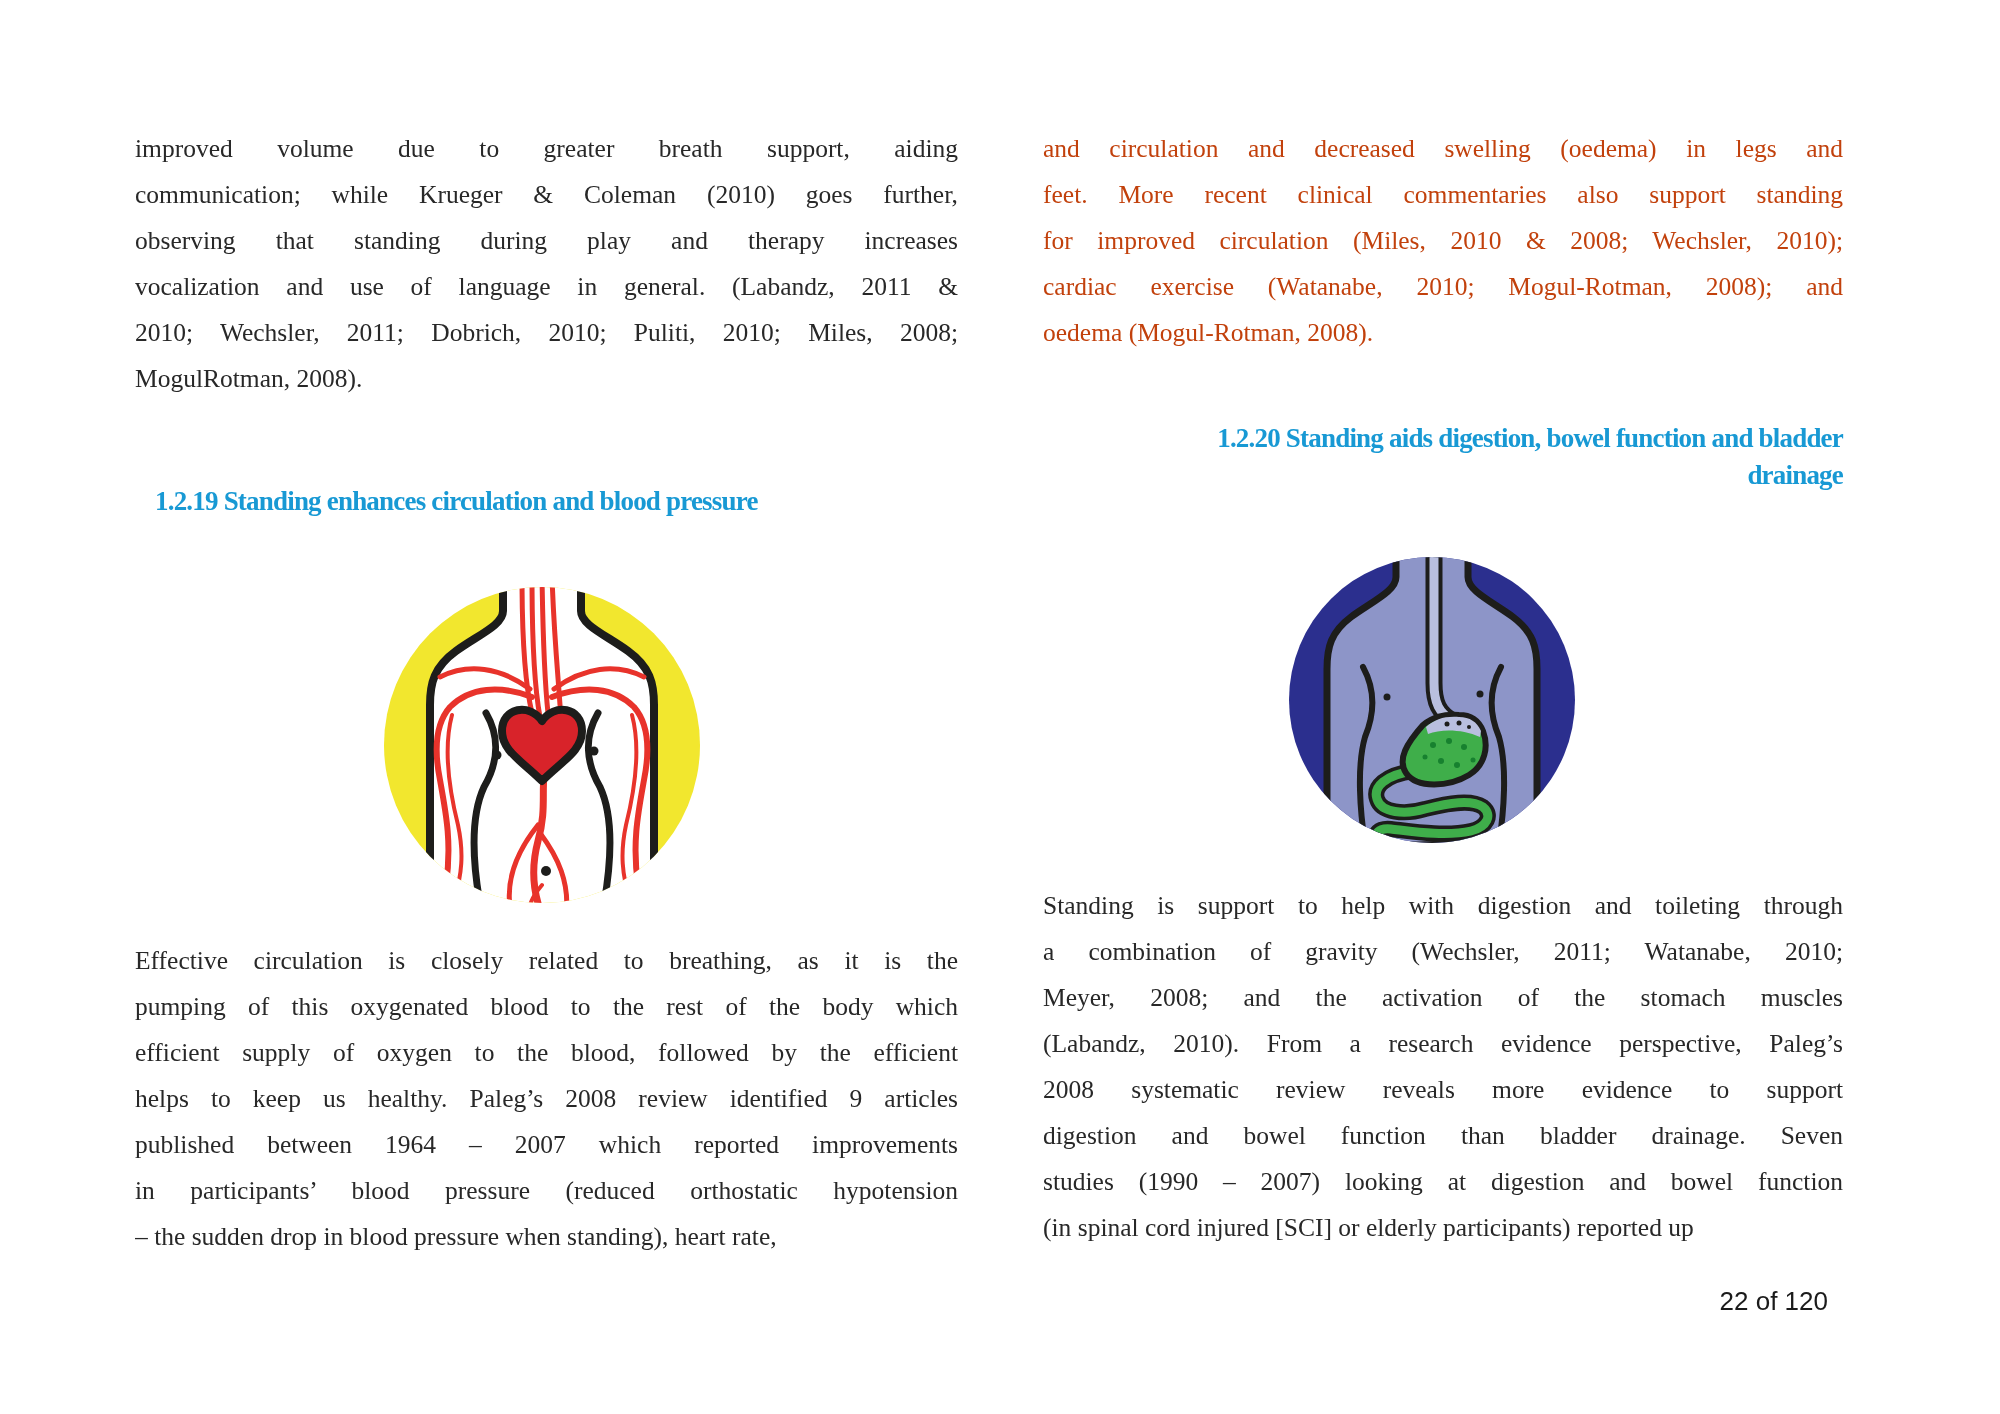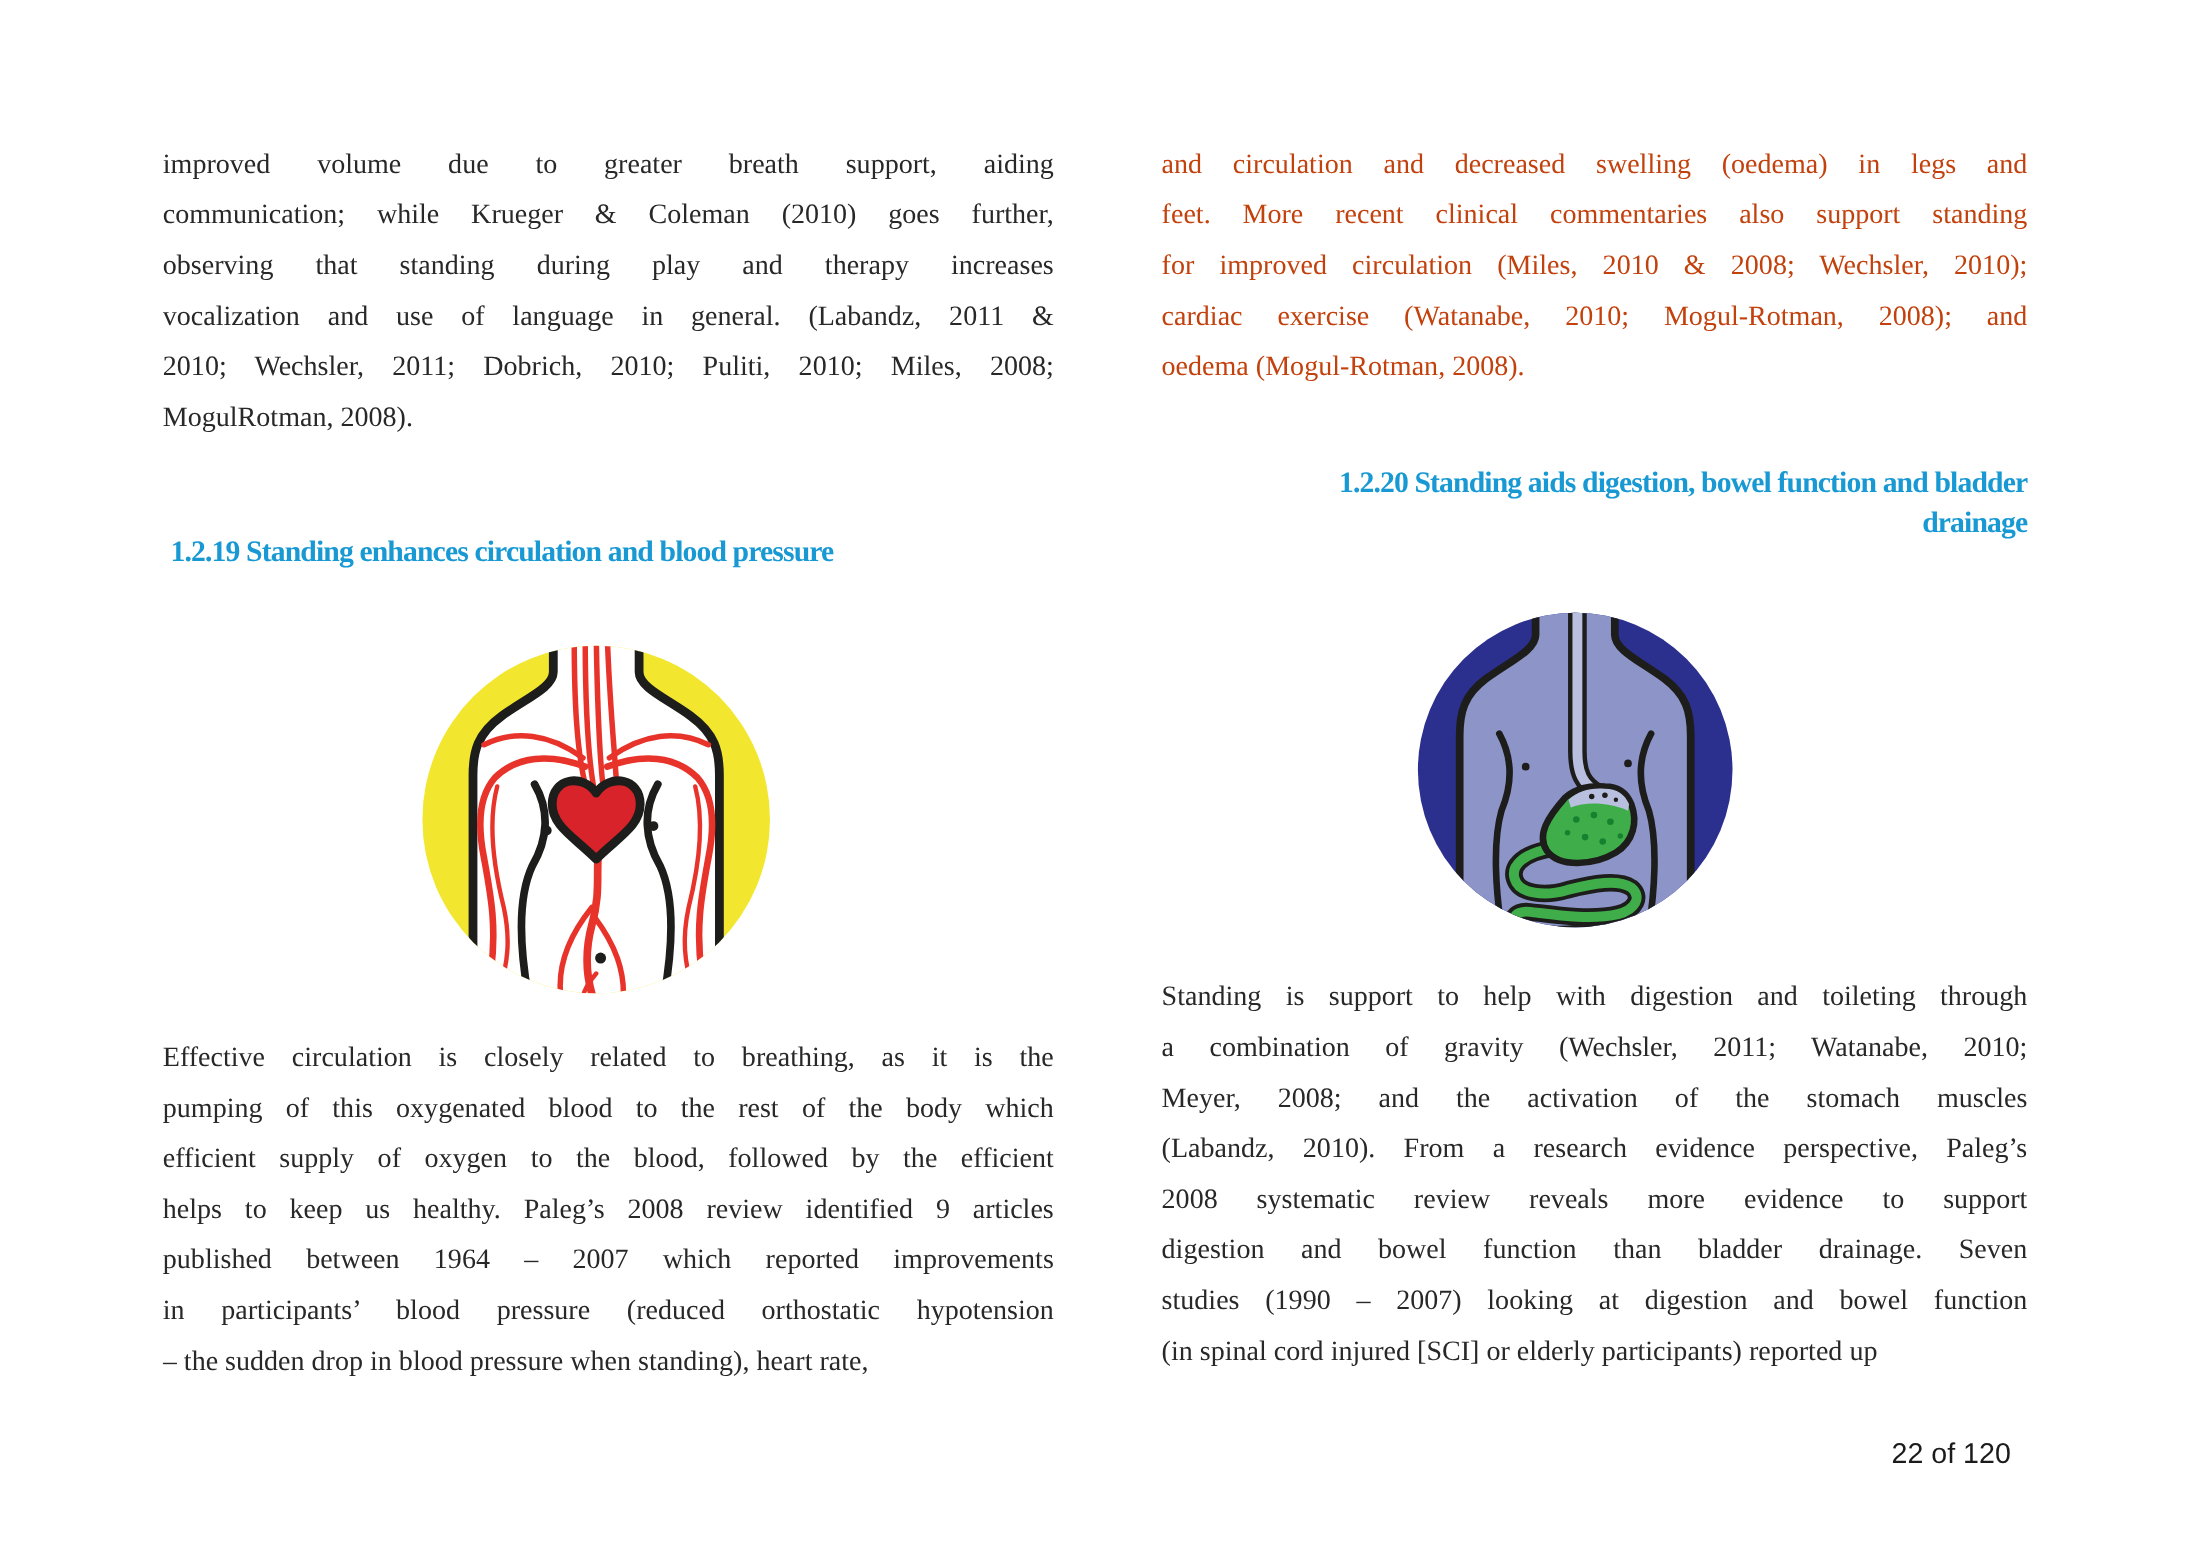--- a/index.html
+++ b/index.html
@@ -3,30 +3,30 @@
 <meta charset="utf-8">
 <style>
   html,body{margin:0;padding:0;background:#e8e8e8;}
   #page{
     position:relative; width:2000px; height:1414px; background:#ffffff;
     font-family:"Liberation Serif", serif; color:#282828; overflow:hidden;
   }
   .para{
     position:absolute; font-size:25.5px; line-height:46px;
   }
-  .jline{ text-align:justify; text-align-last:justify; height:46px; overflow:hidden;margin-left:13px; }
+  .jline{ text-align:justify; text-align-last:justify; height:46px; overflow:hidden; }
   .jline.last{ text-align-last:left; }
   .heading{
     position:absolute; font-weight:bold; font-size:27px; line-height:37px;
     letter-spacing:-0.8px; white-space:pre-line;
   }
   .illus{ position:absolute; }
   .footer{
     position:absolute; font-family:"Liberation Sans", sans-serif;
-    font-size:26px; color:#1b1b1b; text-align:right;margin-top:20px;
+    font-size:26px; color:#1b1b1b; text-align:right;
   }
 </style>
 </head>
 <body>
 
 <div id="page">
 
   <div class="para" style="left: 135px; top: 126px; width: 823px; color: rgb(40, 40, 40);">
       <div class="jline">improved volume due to greater breath support, aiding</div>
       <div class="jline">communication; while Krueger &amp; Coleman (2010) goes further,</div>

